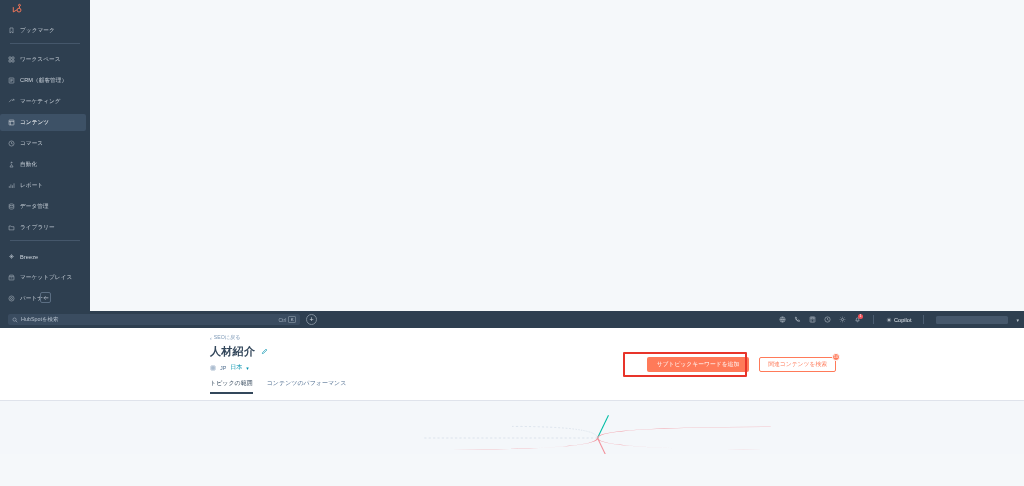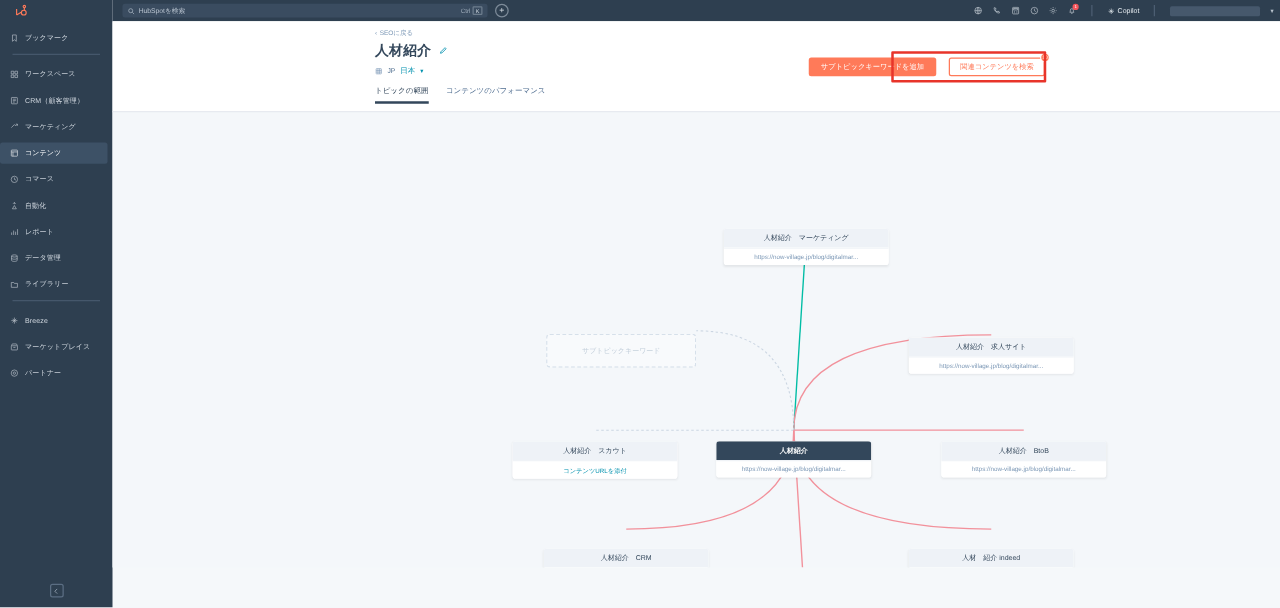--- a/index.html
+++ b/index.html
@@ -2,21 +2,21 @@
 <html><head>
 <meta charset="utf-8">
 <style>
   * { box-sizing: border-box; margin: 0; padding: 0; }
   html, body {
     width: 1024px; height: 486px;
     overflow: hidden;
     font-family: "Liberation Sans", sans-serif;
     background: #f5f8fa;
   }
-  #app { position: relative; width: 1024px; height: 454px; display: flex; }
+  #app { position: relative; width: 1024px; height: 454px; display: flex; flex-direction: column; }
 
   
   .sidebar {
     width: 90px; height: 486px;
     background: #2e3f50;
     position: relative;
     flex: 0 0 90px;
     display: flex; flex-direction: column;
   }
   .logo-row { height: 16px; display: flex; align-items: center; padding-left: 11px; }

